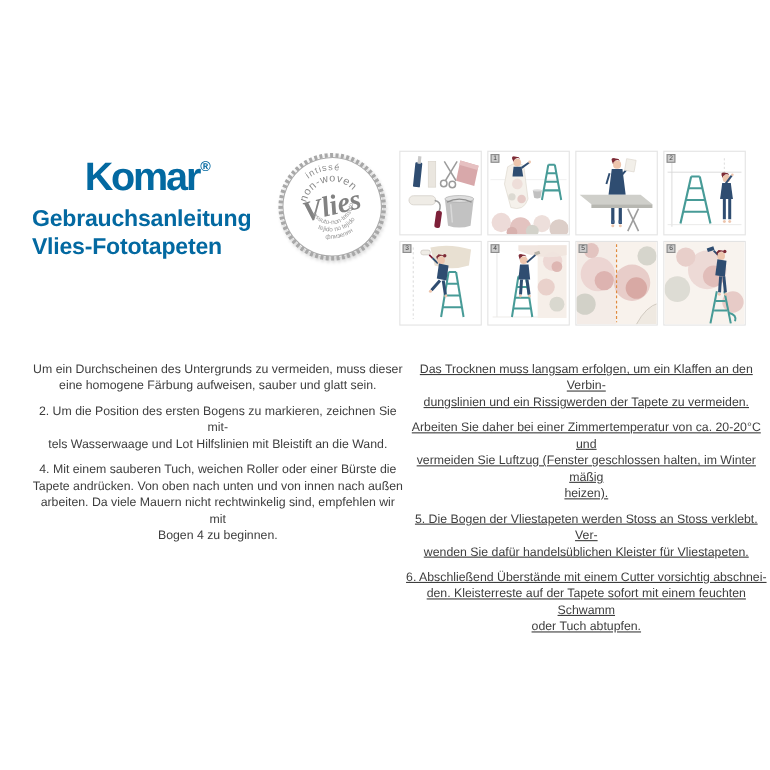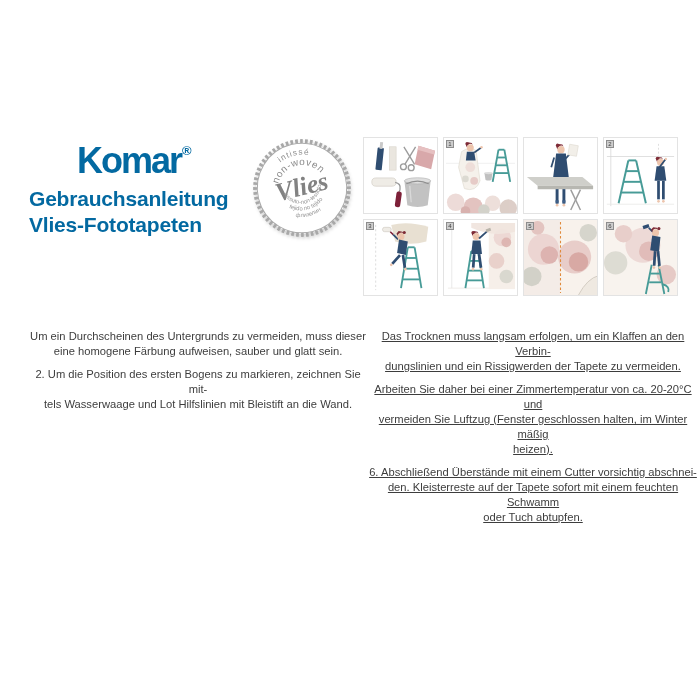--- a/index.html
+++ b/index.html
@@ -336,26 +336,32 @@
       </svg>
       <div class="chip">6</div>
     </div>
   </div>
 
   <div class="col col-left">
     <p class="para">Um ein Durchscheinen des Untergrunds zu vermeiden, muss dieser
 eine homogene Färbung aufweisen, sauber und glatt sein.</p>
     <p class="para">2. Um die Position des ersten Bogens zu markieren, zeichnen Sie mit-
 tels Wasserwaage und Lot Hilfslinien mit Bleistift an die Wand.</p>
+    <p class="para">4. Mit einem sauberen Tuch, weichen Roller oder einer Bürste die
+Tapete andrücken. Von oben nach unten und von innen nach außen
+arbeiten. Da viele Mauern nicht rechtwinkelig sind, empfehlen wir mit
+Bogen 4 zu beginnen.</p>
   </div>
 
   <div class="col col-right">
     <p class="para">Das Trocknen muss langsam erfolgen, um ein Klaffen an den Verbin-
 dungslinien und ein Rissigwerden der Tapete zu vermeiden.</p>
     <p class="para">Arbeiten Sie daher bei einer Zimmertemperatur von ca. 20-20°C und
 vermeiden Sie Luftzug (Fenster geschlossen halten, im Winter mäßig
 heizen).</p>
+    <p class="para">5. Die Bogen der Vliestapeten werden Stoss an Stoss verklebt. Ver-
+wenden Sie dafür handelsüblichen Kleister für Vliestapeten.</p>
     <p class="para">6. Abschließend Überstände mit einem Cutter vorsichtig abschnei-
 den. Kleisterreste auf der Tapete sofort mit einem feuchten Schwamm
 oder Tuch abtupfen.</p>
   </div>
 
 </div>
 
 </body></html>

